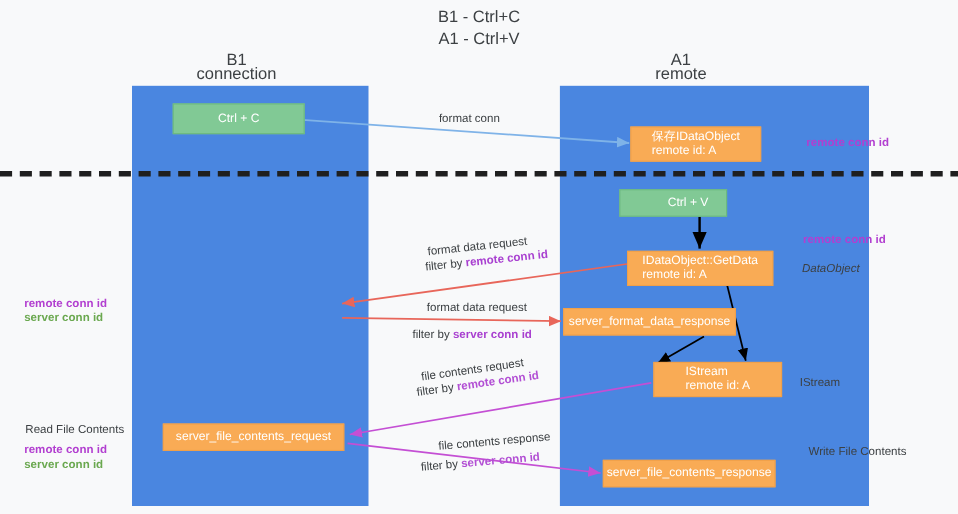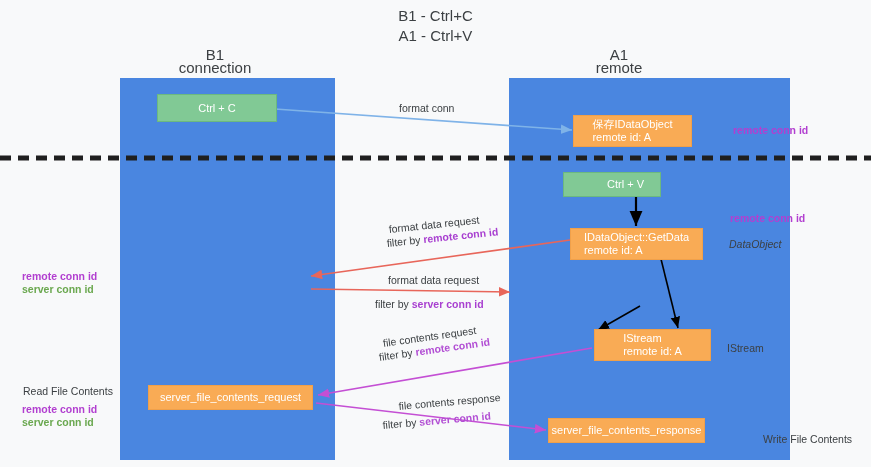--- a/index.html
+++ b/index.html
@@ -100,20 +100,21 @@
 
   <div class="node orange" style="left:573px;top:115px;width:119px;height:32px;">保存IDataObject
 remote id: A</div>
 
   <div class="node green" style="left:563px;top:172px;width:98px;height:25px;padding-left:27px;">Ctrl + V</div>
 
   <div class="node orange" style="left:570px;top:228px;width:133px;height:32px;">IDataObject::GetData
 remote id: A</div>
 
 
+  <div class="node orange" style="left:512px;top:280px;width:157px;height:25px;">server_format_data_response</div>
 
   <div class="node orange" style="left:594px;top:329px;width:117px;height:32px;">IStream
 remote id: A</div>
 
   <div class="node orange" style="left:548px;top:418px;width:157px;height:25px;">server_file_contents_response</div>
 
   <div class="node orange" style="left:148px;top:385px;width:165px;height:25px;">server_file_contents_request</div>
 
   <div class="edge-label" style="left:399px;top:101px;">format conn</div>
 
@@ -126,21 +127,21 @@
   <div class="edge-label rot" style="left:382px;top:336px;transform:rotate(-8deg);">file contents request</div>
   <div class="edge-label rot" style="left:378px;top:350px;transform:rotate(-8deg);"><span>filter by </span><span class="k-purple2">remote conn id</span></div>
 
   <div class="edge-label rot" style="left:398px;top:399px;transform:rotate(-5deg);">file contents response</div>
   <div class="edge-label rot" style="left:382px;top:418px;transform:rotate(-5deg);"><span>filter by </span><span class="k-purple2">server conn id</span></div>
 
   <div class="side-key c-remote" style="left:733px;top:123px;">remote conn id</div>
   <div class="side-key c-remote" style="left:730px;top:211px;">remote conn id</div>
   <div class="side-label" style="left:729px;top:237px;font-style:italic;">DataObject</div>
   <div class="side-label" style="left:727px;top:341px;">IStream</div>
-  <div class="side-label" style="left:735px;top:432px;margin-left:28px;">Write File Contents</div>
+  <div class="side-label" style="left:735px;top:404px;">Write File Contents</div>
 
   <div class="side-key c-remote" style="left:22px;top:269px;">remote conn id</div>
   <div class="side-key c-server" style="left:22px;top:282px;">server conn id</div>
 
   <div class="side-label" style="left:23px;top:384px;">Read File Contents</div>
   <div class="side-key c-remote" style="left:22px;top:402px;">remote conn id</div>
   <div class="side-key c-server" style="left:22px;top:415px;">server conn id</div>
 
 </div>
 

